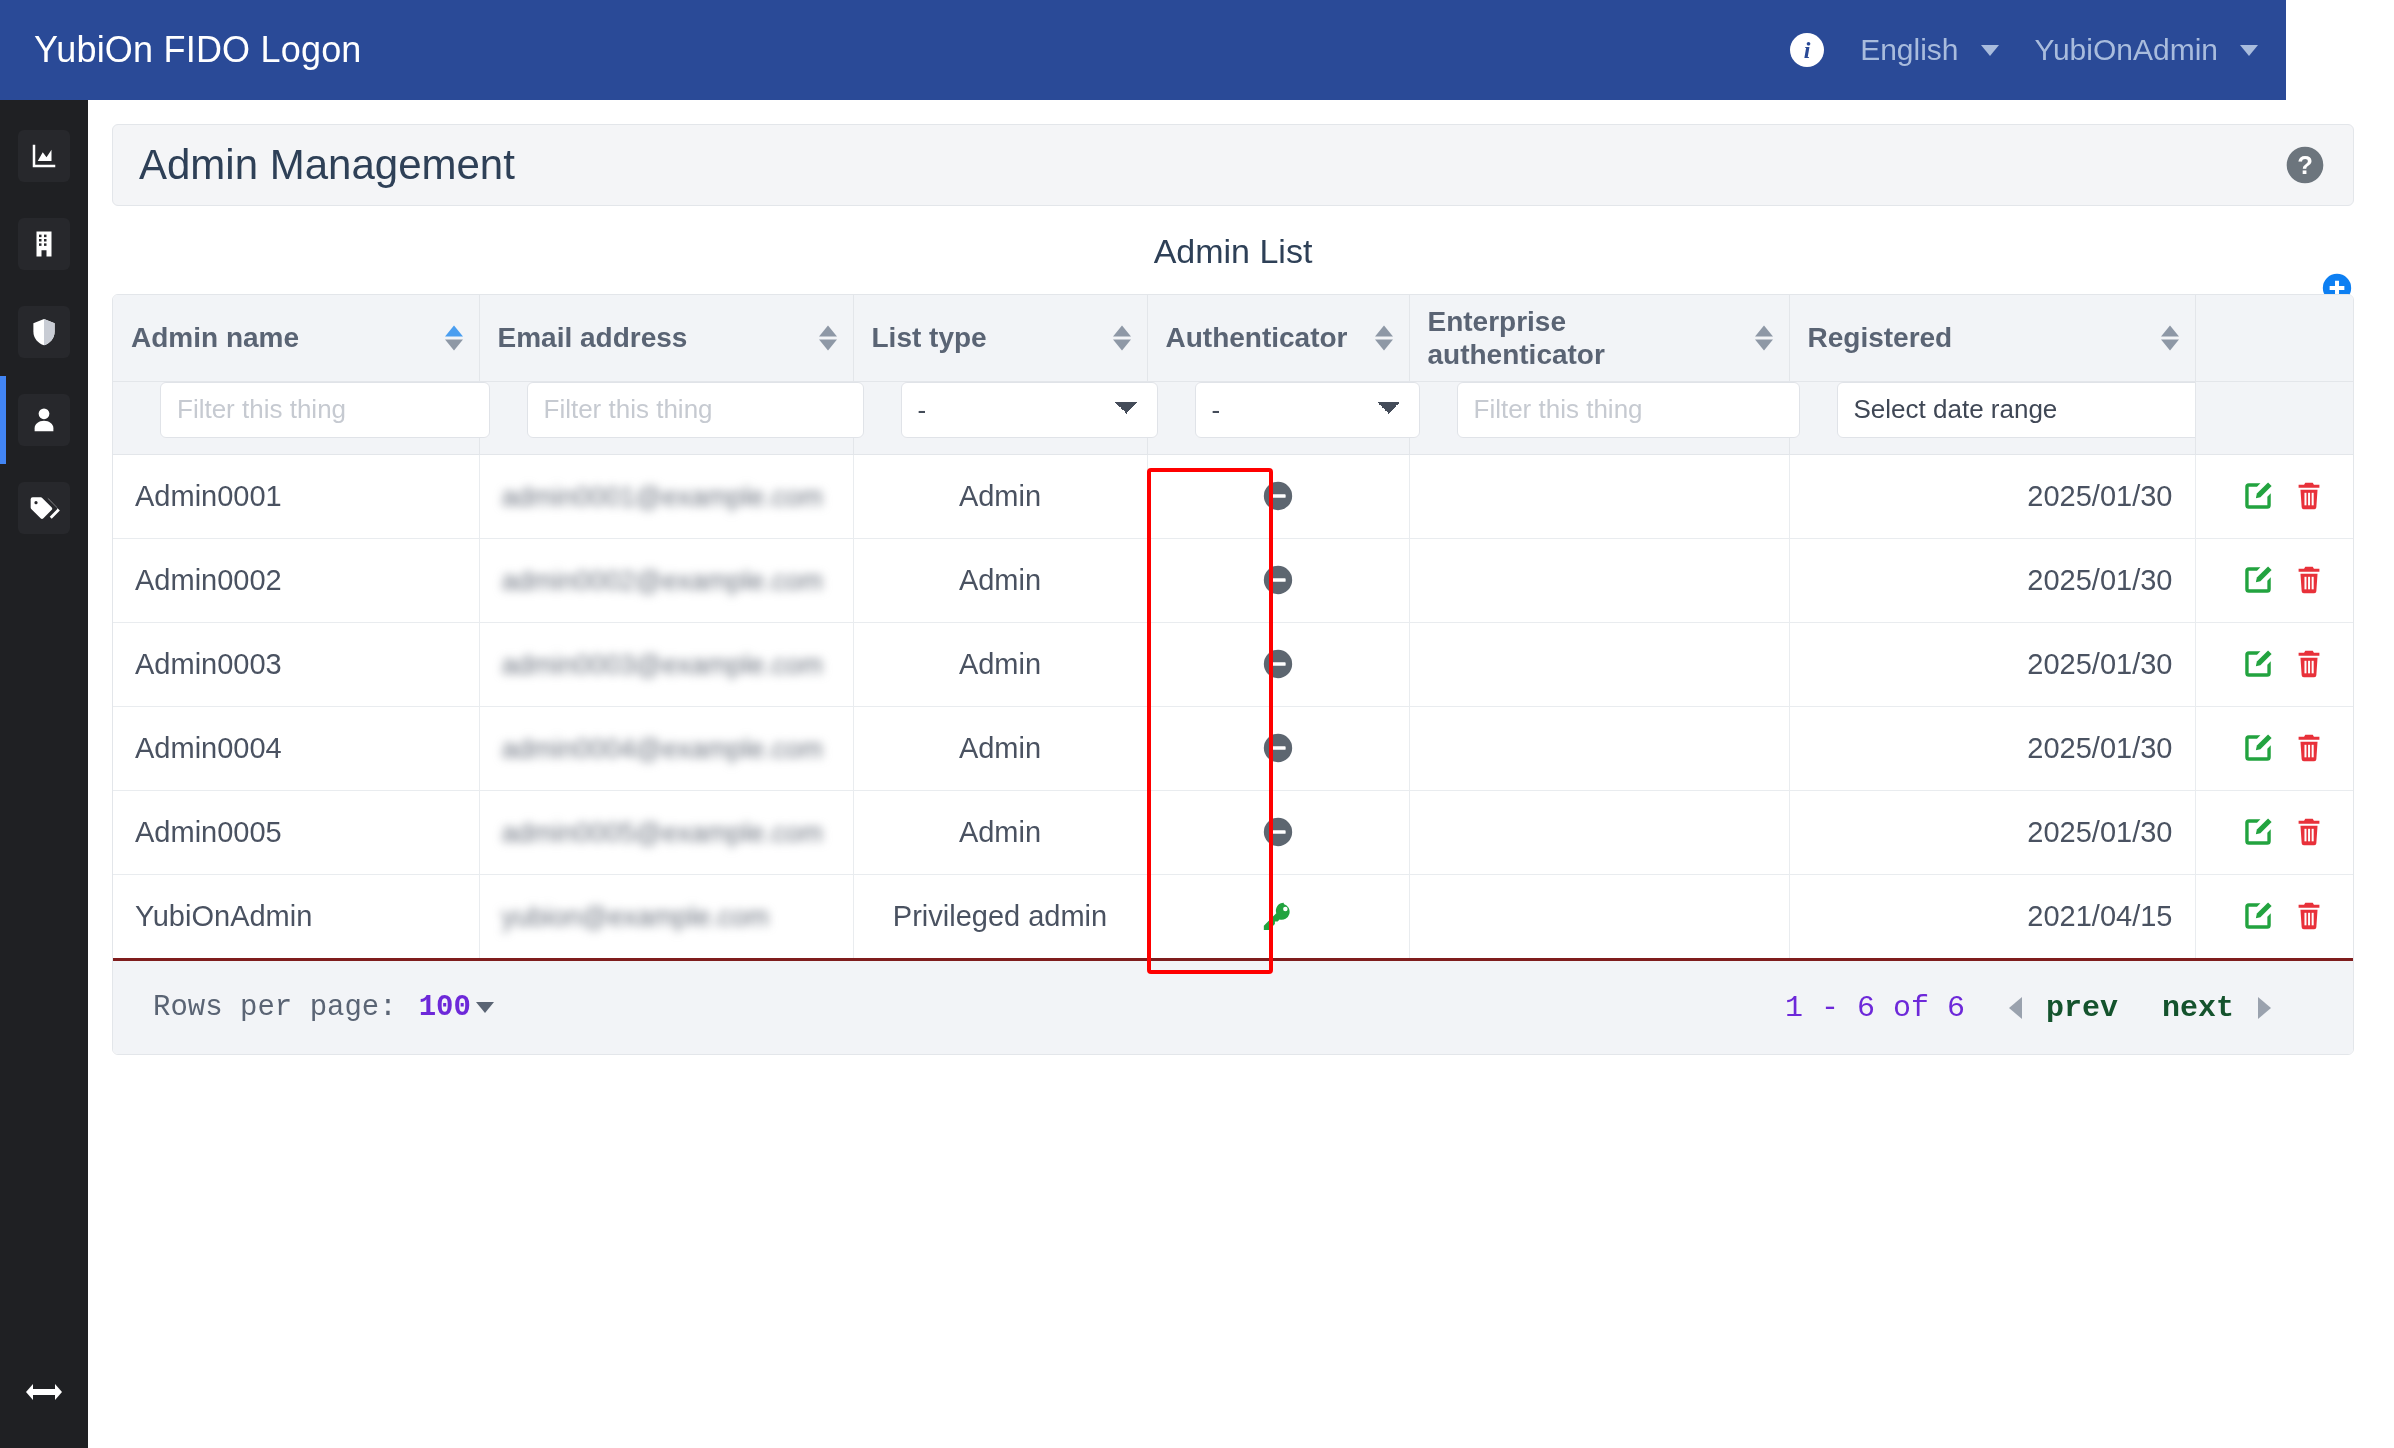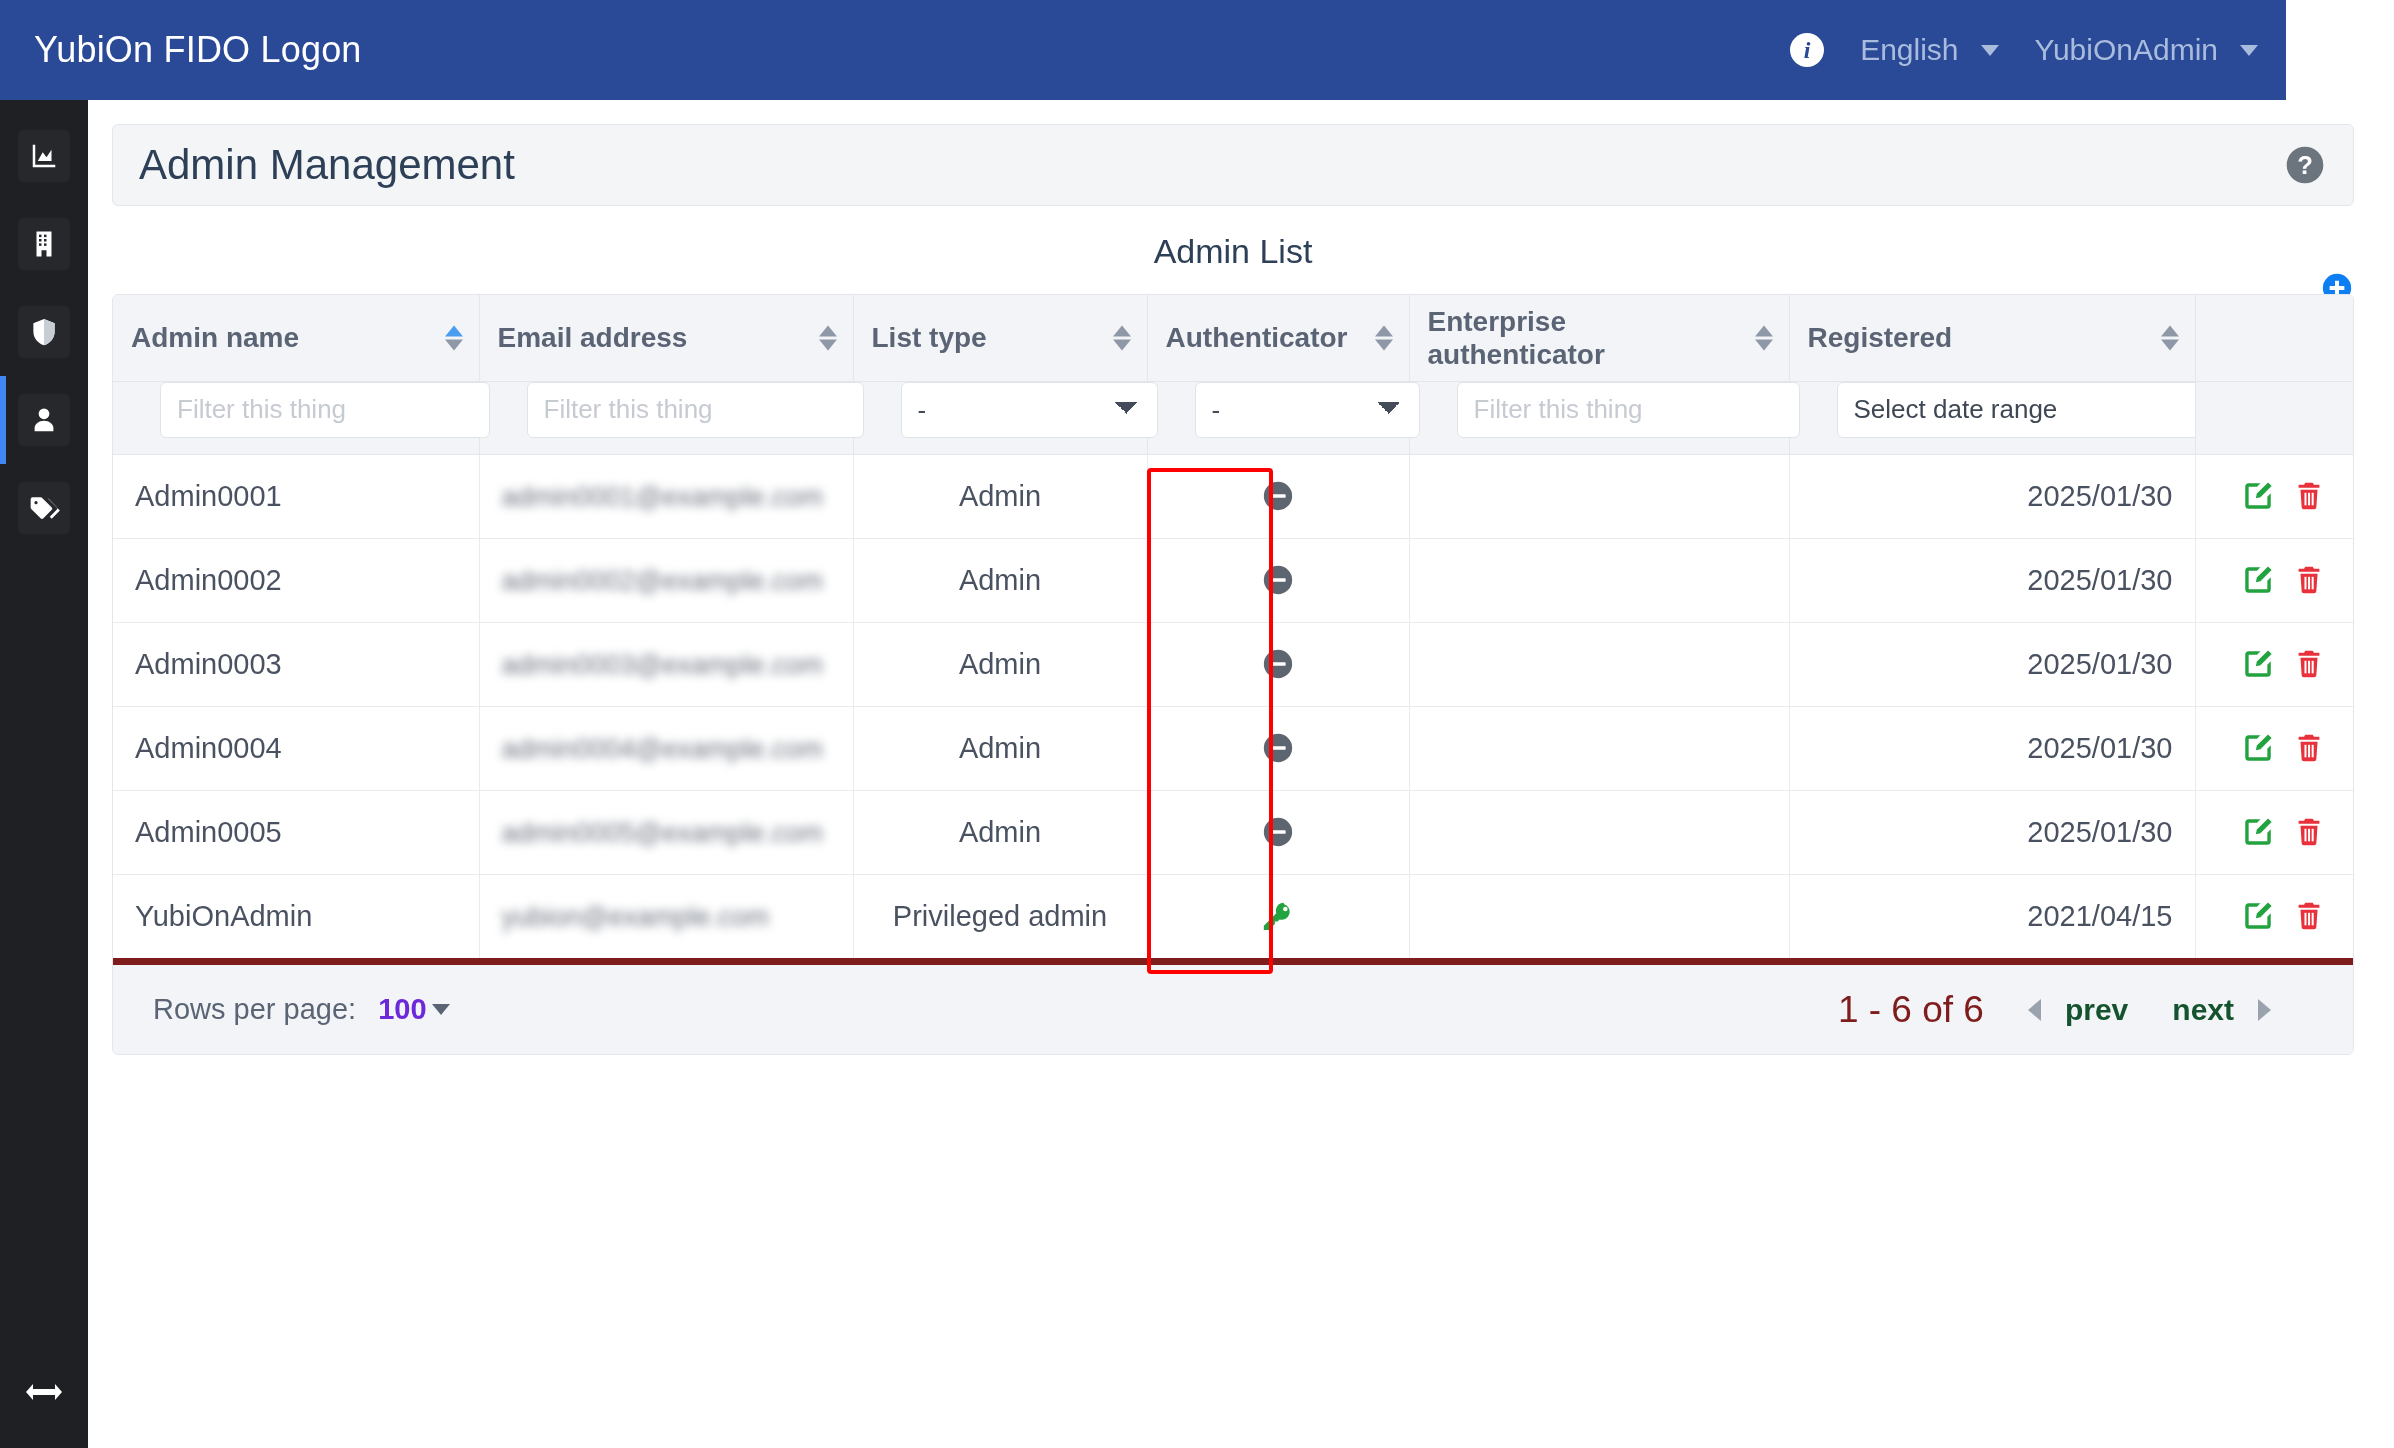--- a/index.html
+++ b/index.html
@@ -240,33 +240,34 @@
     position: absolute;
     border: 4px solid #ff0000;
     border-radius: 4px;
     pointer-events: none;
     z-index: 30;
   }
 
   
   .tfoot {
     background: #f2f4f7;
-    border-top: 7px solid #7f1d1d;
+    border-top: 3px solid #7f1d1d;
     height: 96px;
     display: flex; align-items: center;
     padding: 0 26px;
+    font-family: Liberation Mono, monospace;
   }
   .rows-label { font-size: 29px; color: #5a6474; margin-left: 14px; }
   .rows-value {
     font-size: 29px; color: #6d28d9; font-weight: bold;
     margin-left: 22px; display: flex; align-items: center;
   }
   .rows-value .caret-down { border-top-color: #5a6474; margin-left: 5px; }
   .pager { margin-left: auto; display: flex; align-items: center; gap: 44px; padding-right: 56px; }
-  .pg-range { font-size: 37px; color: #7f1d1d; }
+  .pg-range { font-size: 30px; color: #6d28d9; }
   .pg-btn { display: flex; align-items: center; gap: 24px; font-size: 30px; color: #14532d; font-weight: bold; }
   .tri-left {
     width: 0; height: 0;
     border-top: 11px solid transparent;
     border-bottom: 11px solid transparent;
     border-right: 13px solid #9aa2ae;
   }
   .tri-right {
     width: 0; height: 0;
     border-top: 11px solid transparent;

